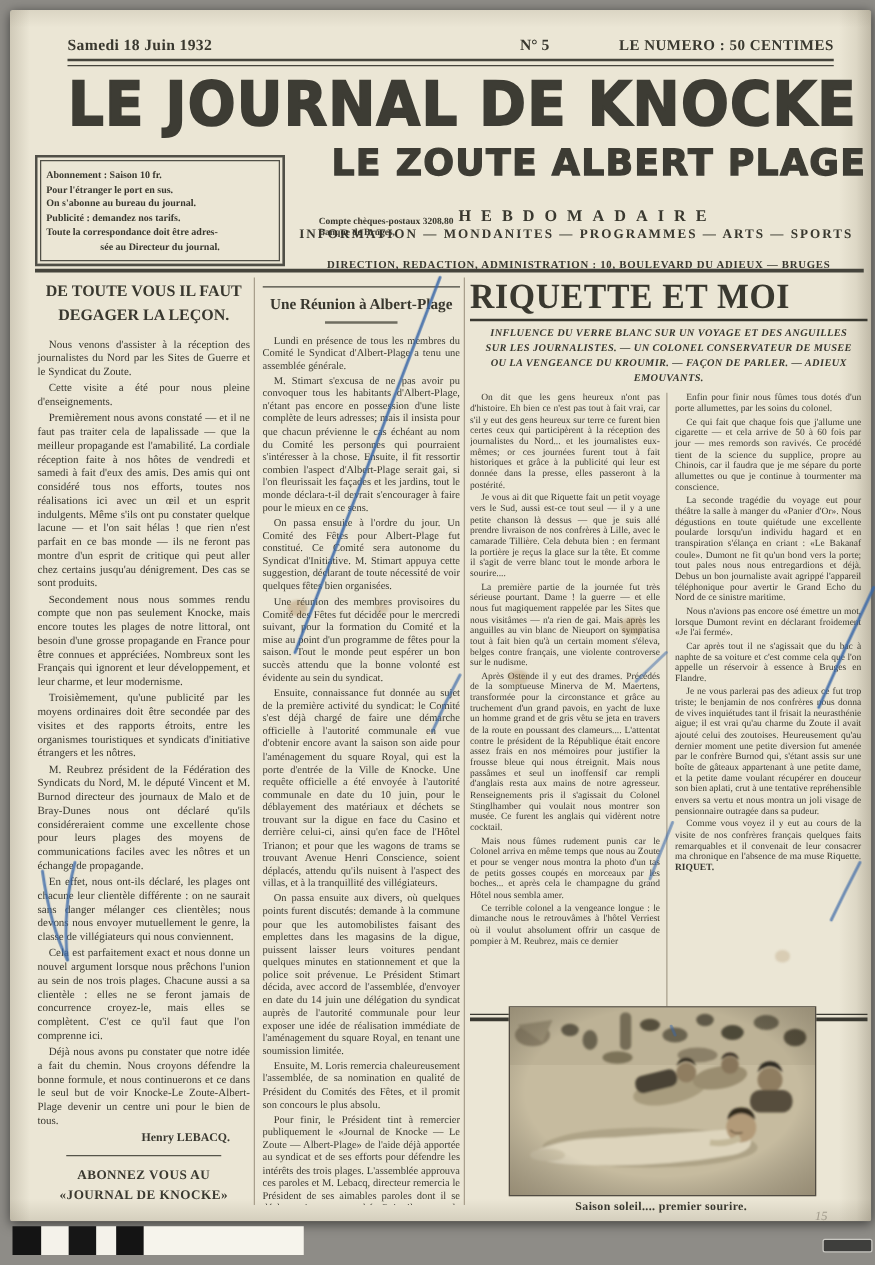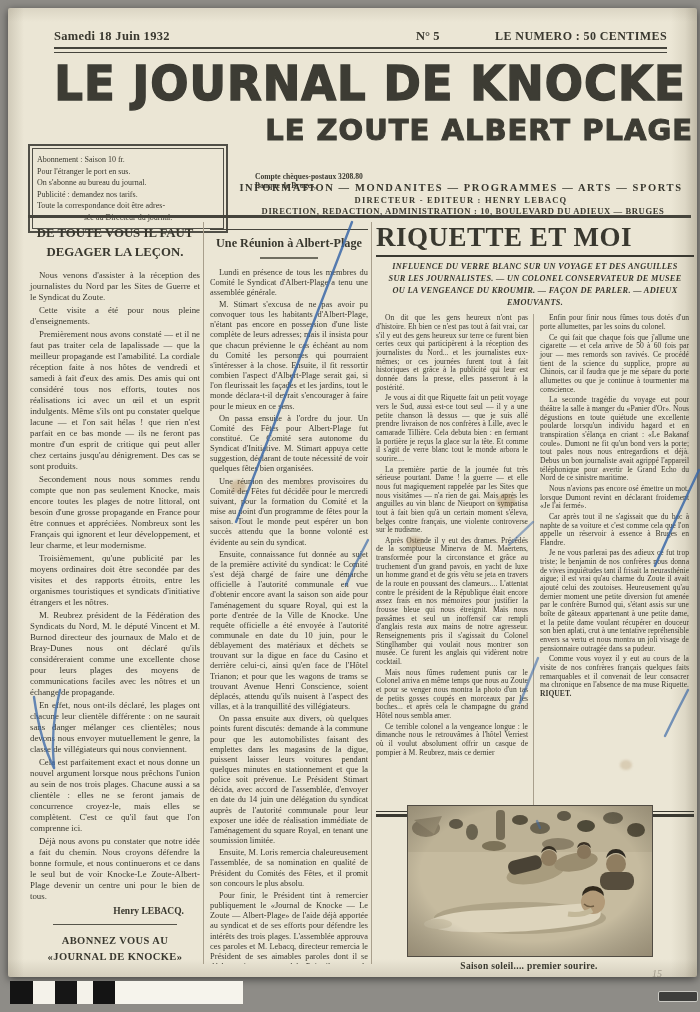--- a/index.html
+++ b/index.html
@@ -26,21 +26,21 @@
   .mast2{left:0;right:4px;top:105px;text-align:right;font-family:"DejaVu Sans",sans-serif;
          font-weight:bold;font-size:29px;letter-spacing:1px;color:#3d3c34;-webkit-text-stroke:1px #3d3c34;white-space:nowrap;}
   .weekly{left:262px;top:157px;width:400px;text-align:center;font-weight:bold;font-size:13px;letter-spacing:8px;}
   .sections{left:222px;top:174px;width:462px;text-align:center;font-weight:bold;font-size:10.5px;letter-spacing:1.6px;white-space:nowrap;}
   .director{left:222px;top:187px;width:462px;text-align:center;font-weight:bold;font-size:8.5px;letter-spacing:1.2px;}
   .account{left:247px;top:164px;font-size:7.6px;font-weight:bold;line-height:1.25;}
   .address{left:222px;top:198px;width:466px;text-align:center;font-weight:bold;font-size:8.6px;letter-spacing:.6px;white-space:nowrap;}
   .bigrule{left:20px;right:6px;top:207px;height:3px;background:#45443c;}
   
   .subbox{left:20px;top:116px;width:182px;border:2px solid #504f47;box-shadow:inset 0 0 0 2px #ebe6d5, inset 0 0 0 3px #504f47;
-          padding:8px 7px 7px;font-size:8px;font-weight:normal;line-height:1.45;margin-top:20px;}
+          padding:8px 7px 7px;font-size:8px;font-weight:bold;line-height:1.45;}
   .subbox .l5{text-align:center;}
   
   .col1{left:22px;top:216px;width:170px;}
   .col2{left:202px;top:216px;width:158px;height:740px;overflow:hidden;}
   .vdiv{width:1px;background:#a89f8c;top:214px;height:742px;}
   .vd1{left:195px;} .vd2{left:363px;}
   .hl1{text-align:center;font-weight:bold;font-size:12.8px;line-height:1.5;margin-bottom:8px;}
   .body p{margin:0 0 2px;text-indent:9px;text-align:justify;}
   .col1 .body p{font-size:8.8px;line-height:1.25;}
   .col2 .body p{font-size:8.4px;line-height:1.21;}
@@ -78,22 +78,22 @@
 
 <div class="paper">
 
   <div class="abs date">Samedi 18 Juin 1932</div>
   <div class="abs issue">N° 5</div>
   <div class="abs price">LE NUMERO : 50 CENTIMES</div>
   <div class="abs toprule"></div>
 
   <div class="abs mast1">LE JOURNAL DE KNOCKE</div>
   <div class="abs mast2">LE ZOUTE ALBERT PLAGE</div>
+  <div class="abs weekly">HEBDOMADAIRE</div>
   <div class="abs sections">INFORMATION — MONDANITES — PROGRAMMES — ARTS — SPORTS</div>
-  <div class="abs director">DIRECTEUR - EDITEUR :  HENRY  LEBACQ</div>
   <div class="abs account">
     <div>Compte chèques-postaux 3208.80</div>
     <div>Banque de Bruges,</div>
   </div>
   <div class="abs address">DIRECTION, REDACTION, ADMINISTRATION :  10,  BOULEVARD DU ADIEUX — BRUGES</div>
 
   <div class="abs subbox">
     <div>Abonnement : Saison 10 fr.</div>
     <div>Pour l'étranger le port en sus.</div>
     <div>On s'abonne au bureau du journal.</div>

